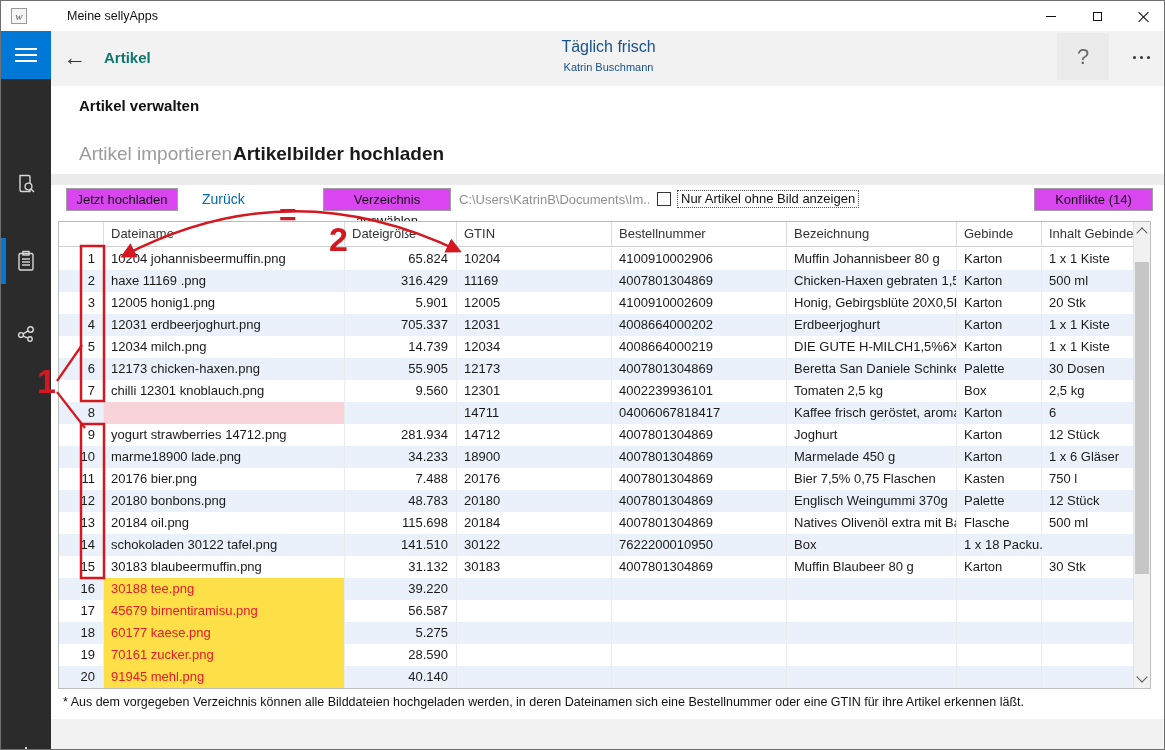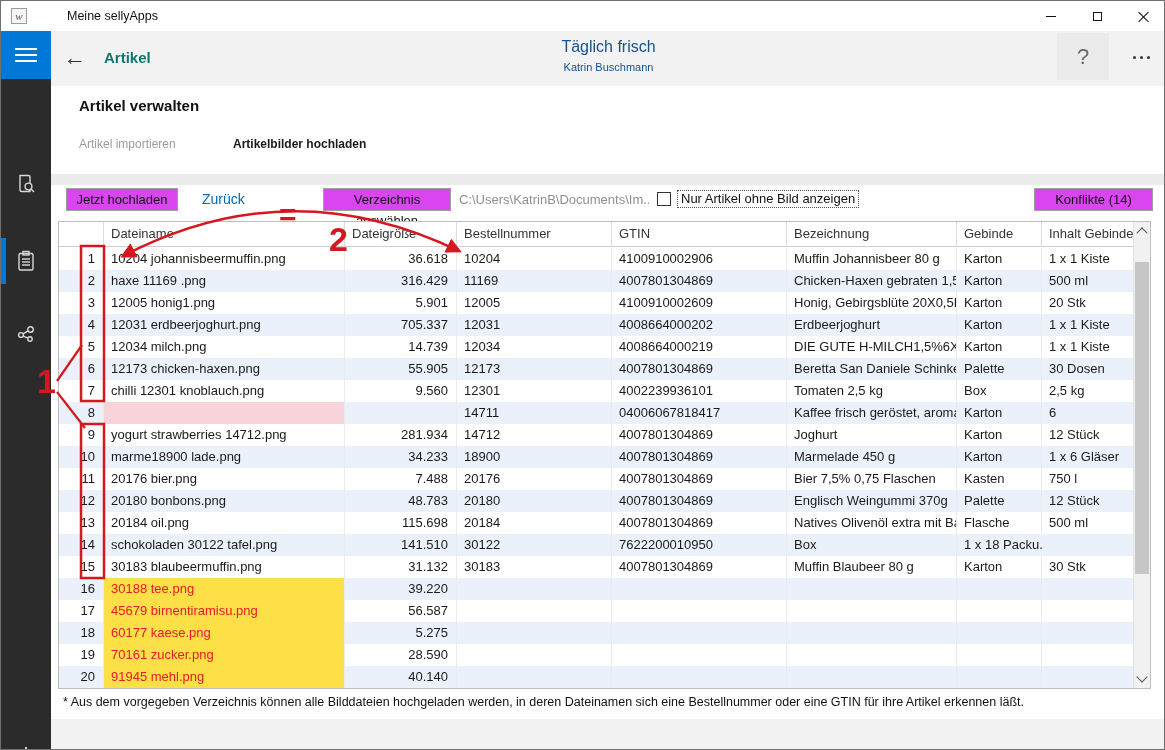--- a/index.html
+++ b/index.html
@@ -33,21 +33,21 @@
   .header-band { position:absolute; left:50px; top:30px; width:1115px; height:55px; background:#f2f2f2; }
   .back-arrow { position:absolute; left:62px; top:43px; font-size:23px; color:#333; cursor:pointer; }
   .page-title { position:absolute; left:103px; top:48px; font-size:15px; font-weight:bold; color:#0f766e; }
   .company { position:absolute; left:50px; top:37px; width:1115px; text-align:center; font-size:16px; color:#17518e; }
   .username { position:absolute; left:50px; top:60px; width:1115px; text-align:center; font-size:11px; color:#17518e; }
   .help-tile { position:absolute; left:1056px; top:32px; width:52px; height:47px; background:#ebebeb; display:flex; align-items:center; justify-content:center; font-size:22px; color:#6a6a6a; font-weight:300; cursor:pointer; }
   .more-btn { position:absolute; left:1118px; top:42px; width:44px; height:28px; display:flex; align-items:center; justify-content:center; gap:4px; cursor:pointer; }
   .more-btn i { width:3px; height:3px; border-radius:50%; background:#333; }
 
   .section-heading { position:absolute; left:78px; top:96px; font-size:15px; font-weight:bold; color:#111; }
-  .tab { position:absolute; top:136px; font-size:12px; cursor:pointer; }
+  .tab { position:absolute; top:142px; font-size:19px; cursor:pointer; }
   .tab.inactive { left:78px; color:#9b9b9b; }
   .tab.active { left:232px; color:#1a1a1a; font-weight:bold; }
   .tab-strip { position:absolute; left:50px; top:173px; width:1115px; height:11px; background:#ececec; }
 
   
   .btn { position:absolute; top:187px; height:23px; background:#d946ef; border:1px solid #9f9f9f; font-size:13px; color:#111; text-align:center; line-height:21px; cursor:pointer; font-family:"Liberation Sans", sans-serif; }
   .btn-upload { left:65px; width:112px; }
   .btn-dir { left:322px; width:128px; }
   .btn-conflicts { left:1033px; width:119px; }
   .link-back { position:absolute; left:201px; top:190px; font-size:14px; color:#0067b8; cursor:pointer; }
@@ -180,31 +180,31 @@
   <div class="dir-path">C:\Users\KatrinB\Documents\Im...</div>
   <div class="checkbox"></div>
   <div class="checkbox-label">Nur Artikel ohne Bild anzeigen</div>
   <button class="btn btn-conflicts">Konflikte (14)</button>
 
   <div class="table">
     <div class="thead">
         <div class="hcell c0"></div>
         <div class="hcell c1">Dateiname</div>
         <div class="hcell c2">Dateigröße</div>
+        <div class="hcell c4">GTIN</div>
         <div class="hcell c3">Bestellnummer</div>
-        <div class="hcell c4">GTIN</div>
         <div class="hcell c5">Bezeichnung</div>
         <div class="hcell c6">Gebinde</div>
         <div class="hcell c7">Inhalt Gebinde</div>
       </div>
     <div class="tbody">
         <div class="trow">
           <div class="tcell c0">1</div>
           <div class="tcell c1">10204 johannisbeermuffin.png</div>
-          <div class="tcell c2">36.618</div>
+          <div class="tcell c2">65.824</div>
           <div class="tcell c3">10204</div>
           <div class="tcell c4">4100910002906</div>
           <div class="tcell c5">Muffin Johannisbeer 80 g</div>
           <div class="tcell c6">Karton</div>
           <div class="tcell c7">1 x 1 Kiste</div>
         </div>
         <div class="trow alt">
           <div class="tcell c0">2</div>
           <div class="tcell c1">haxe 11169 .png</div>
           <div class="tcell c2">316.429</div>

